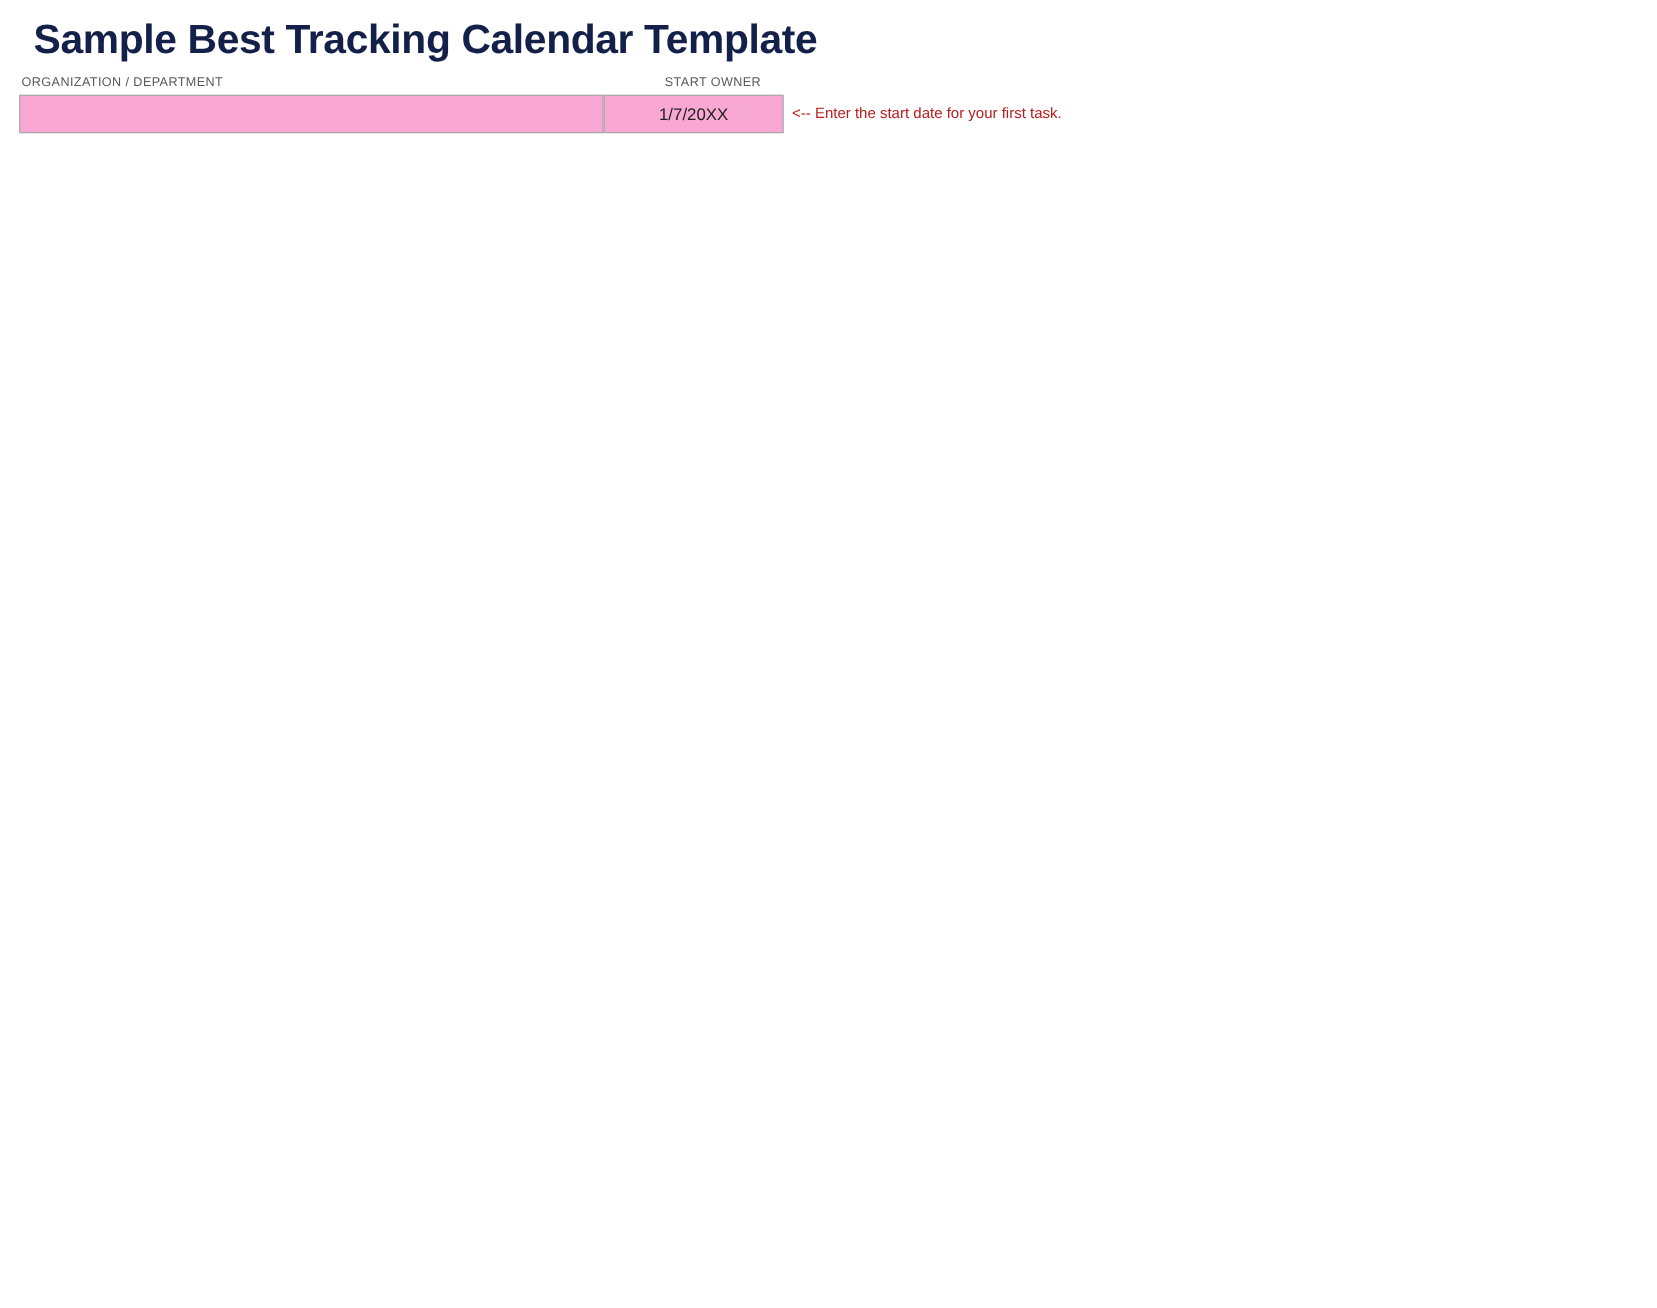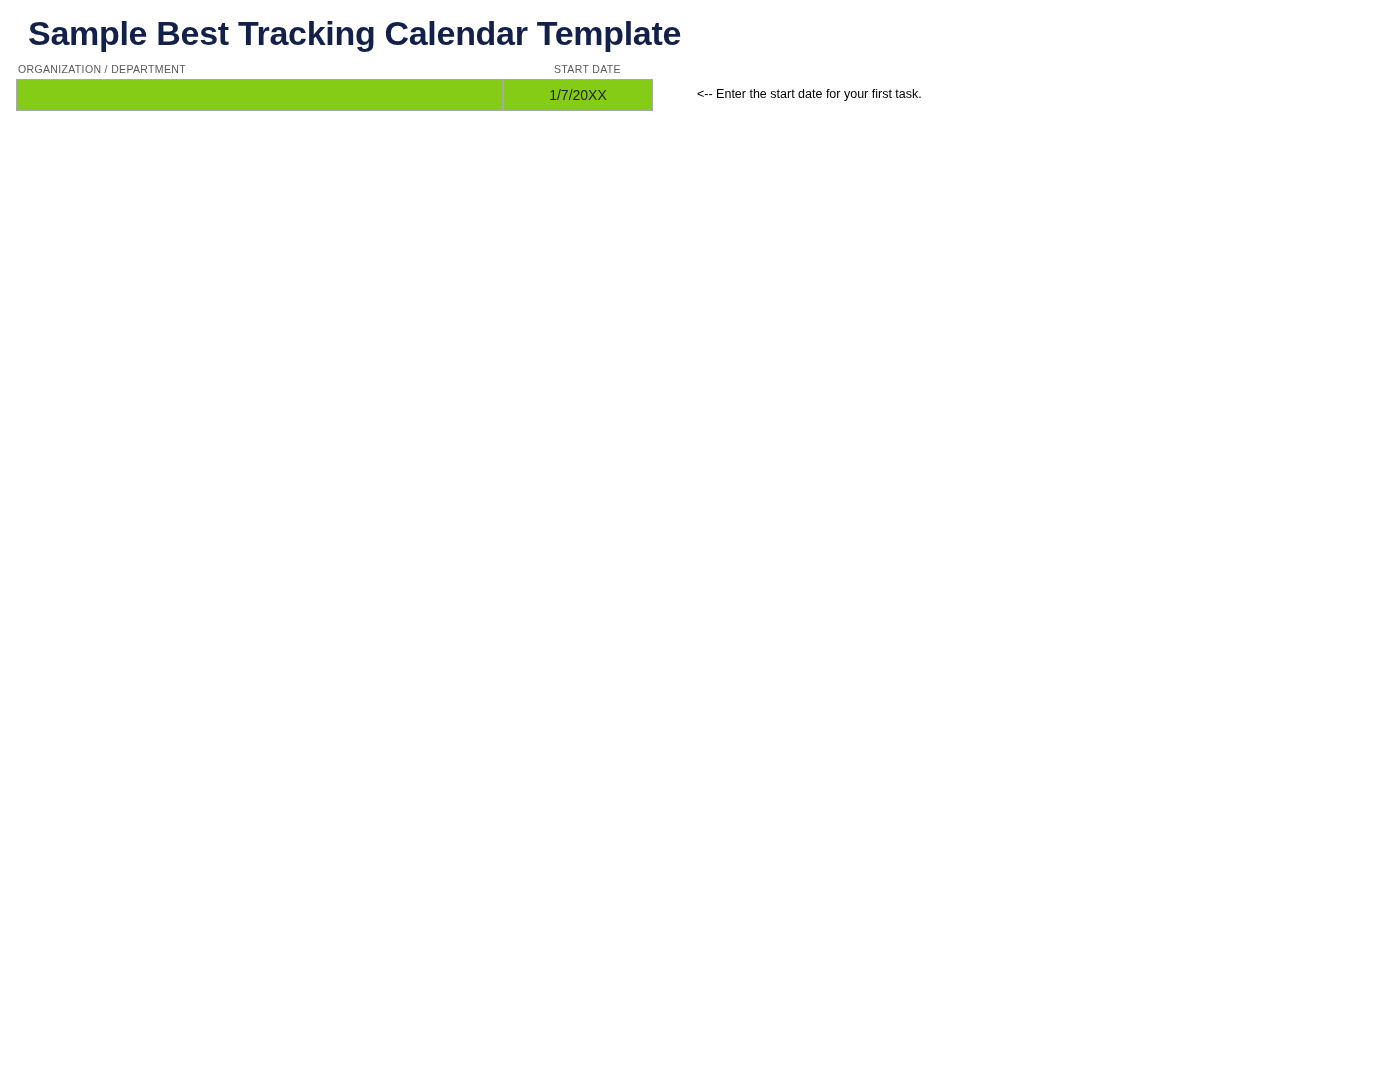--- a/index.html
+++ b/index.html
@@ -35,37 +35,36 @@
     letter-spacing: 0.35px;
     top: 0;
     text-align: center;
   }
   .meta-label.org { left: 2px; }
   .meta-label.start { left: 538px; }
   .meta-box {
     position: absolute;
     top: 16px;
     height: 32px;
-    background: #84cc16;
+    background: #f9a8d4;
     border: 1px solid #a9a9a9;
   }
   .meta-box.org { left: 0px; width: 487px; }
   .meta-box.start {
     left: 487px; width: 150px;
     display: flex; align-items: center; justify-content: center;
     font-size: 14px; color: #222;
   }
   .meta-note {
     position: absolute;
     left: 644px;
     top: 24px;
     font-size: 12.5px;
-    color: #000000;
+    color: #b91c1c;
     white-space: nowrap;
-    margin-left: 37px;
   }
 
   
   .sheet {
     position: relative;
     margin-left: 16px;
     width: 1365px;
   }
   .yearband {
     position: absolute;
@@ -164,21 +163,21 @@
   .st-blank       { background: #e3eff0 !important; }
   tr.section .st-blank { background: #dedede !important; }
 </style>
 </head>
 <body>
 
 <div class="title">Sample Best Tracking Calendar Template</div>
 
 <div class="meta">
   <div class="meta-label org">ORGANIZATION / DEPARTMENT</div>
-  <div class="meta-label start">START DATE</div>
+  <div class="meta-label start">START OWNER</div>
   <div class="meta-box org"></div>
   <div class="meta-box start">1/7/20XX</div>
   <div class="meta-note">&lt;-- Enter the start date for your first task.</div>
 </div>
 
 <div class="sheet">
 
   <div class="yearband" id="yearband">
       <div class="year-cell y1" style="width: 492px;">20XX</div>
       <div class="year-cell y2" style="width: 246px;">20XX</div>

